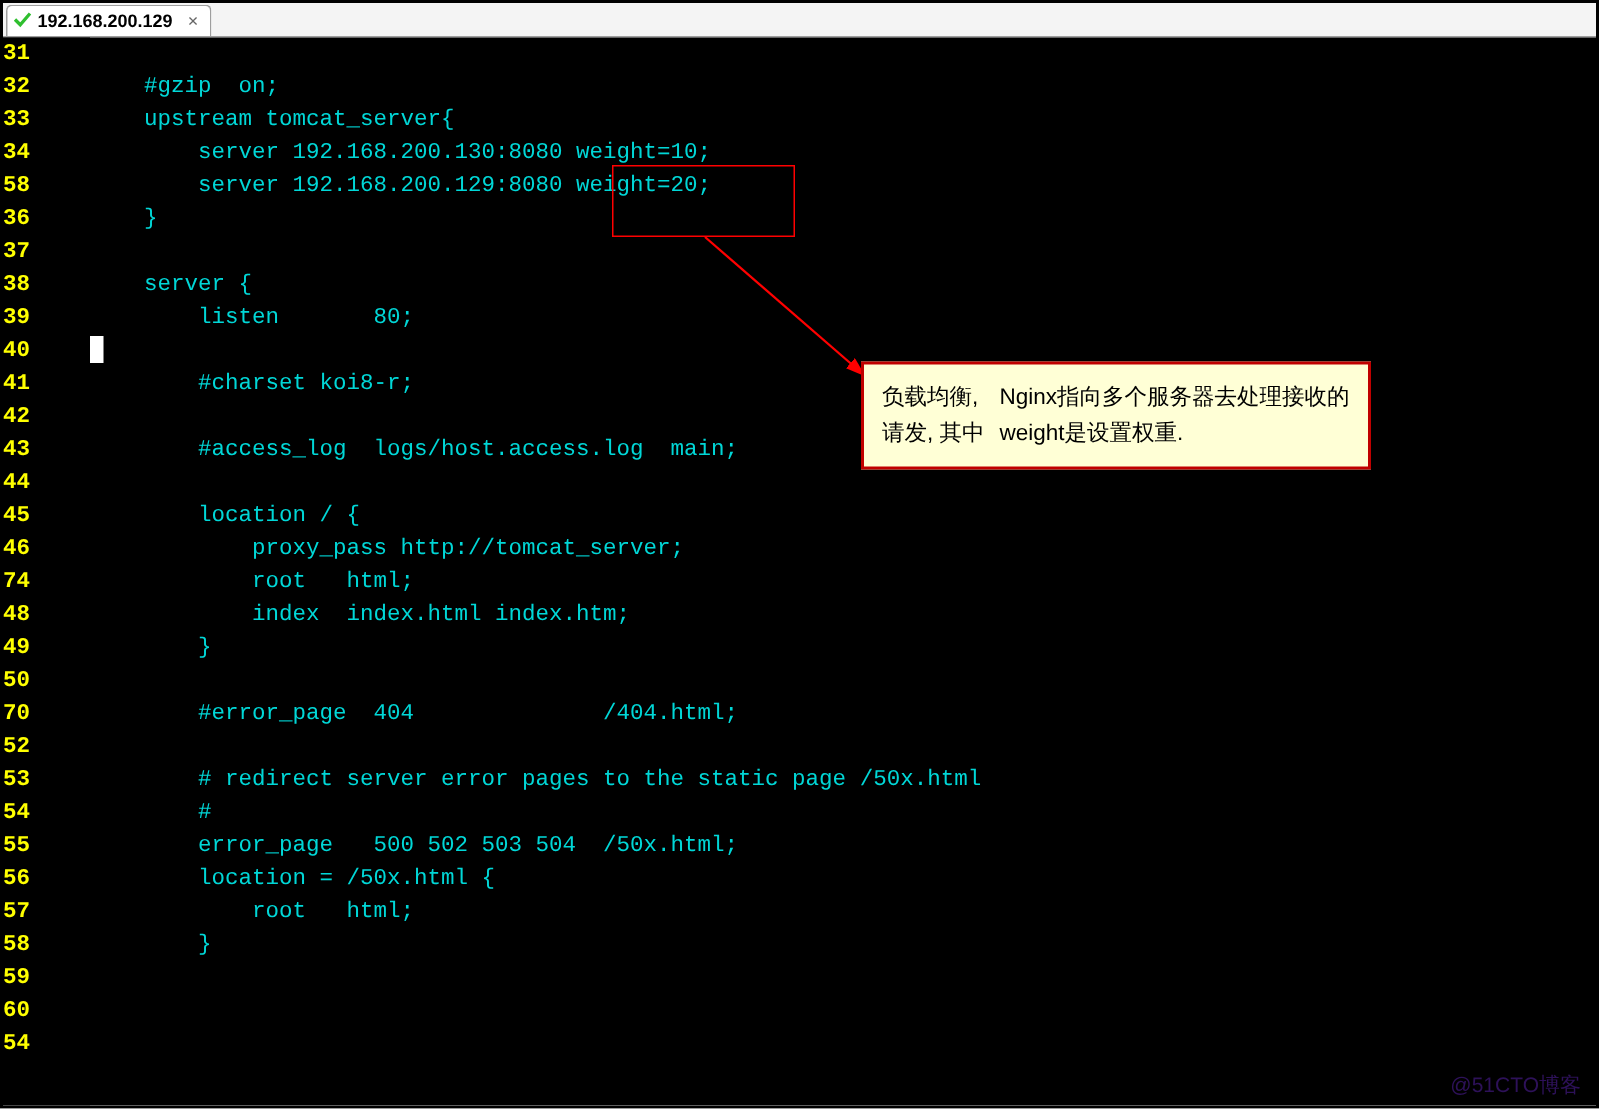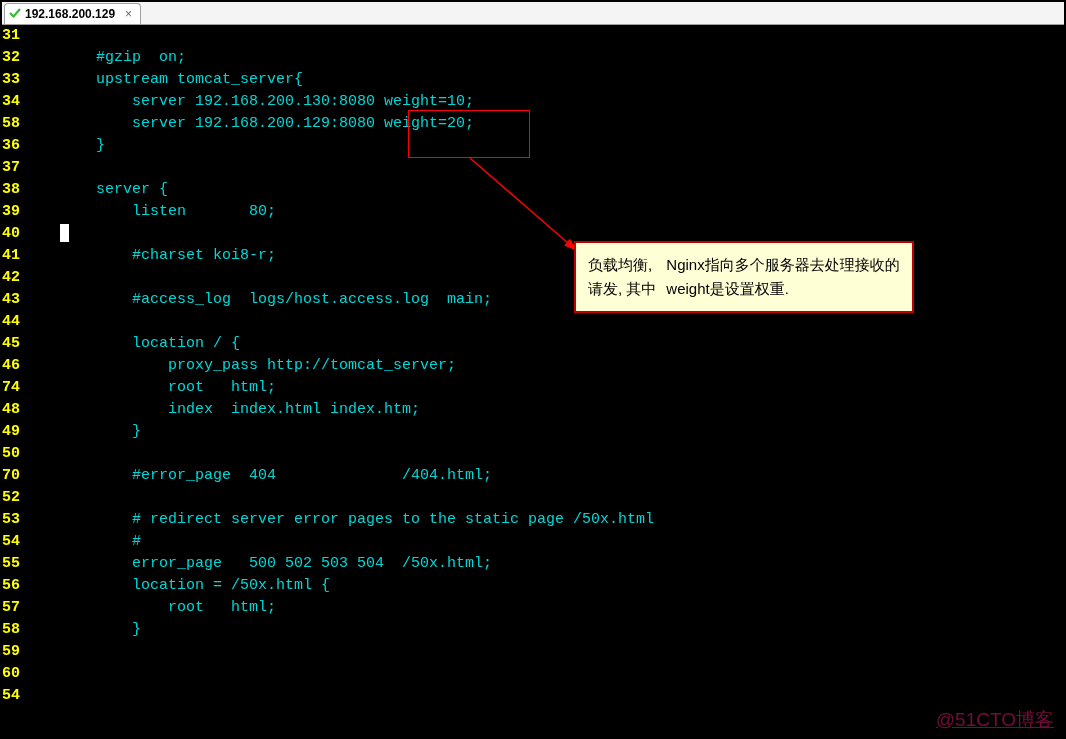--- a/index.html
+++ b/index.html
@@ -10,21 +10,21 @@
   .tab .close{margin-left:6px;font-weight:normal;color:#666;cursor:pointer;}
   .editor{position:absolute;top:23px;left:0;right:0;bottom:0;background:#000;display:flex;}
   .gutter{width:58px;background:#000;color:#ffff00;text-align:left;padding-right:4px;box-sizing:border-box;font-weight:bold;}
   .code{flex:1;position:relative;color:#00d7d7;}
   .line{height:22px;line-height:22px;white-space:pre;}
   .cursor{display:inline-block;width:9px;height:18px;background:#fff;vertical-align:middle;}
   .redbox{position:absolute;border:1px solid #ff0000;pointer-events:none;}
   .note{position:absolute;background:#ffffd6;border:2px solid #c00000;padding:10px 12px;font-family:"SimSun","Microsoft YaHei",sans-serif;font-size:15px;color:#000;line-height:1.6;max-width:400px;}
   .note b{font-weight:normal;margin-left:10px;}
   .arrow{position:absolute;pointer-events:none;}
-  .watermark{position:absolute;right:10px;bottom:4px;color:#be185d;font-family:"Microsoft YaHei",sans-serif;font-size:19px;opacity:.6;text-decoration:underline;}
+  .watermark{position:absolute;right:10px;bottom:4px;color:#4c1d95;font-family:"Microsoft YaHei",sans-serif;font-size:14px;opacity:.6;}
 </style>
 </head>
 <body>
 
 <div class="window">
 
   <div class="tabbar">
     <div class="tab">
       <span>
         <svg viewBox="0 0 12 12">

